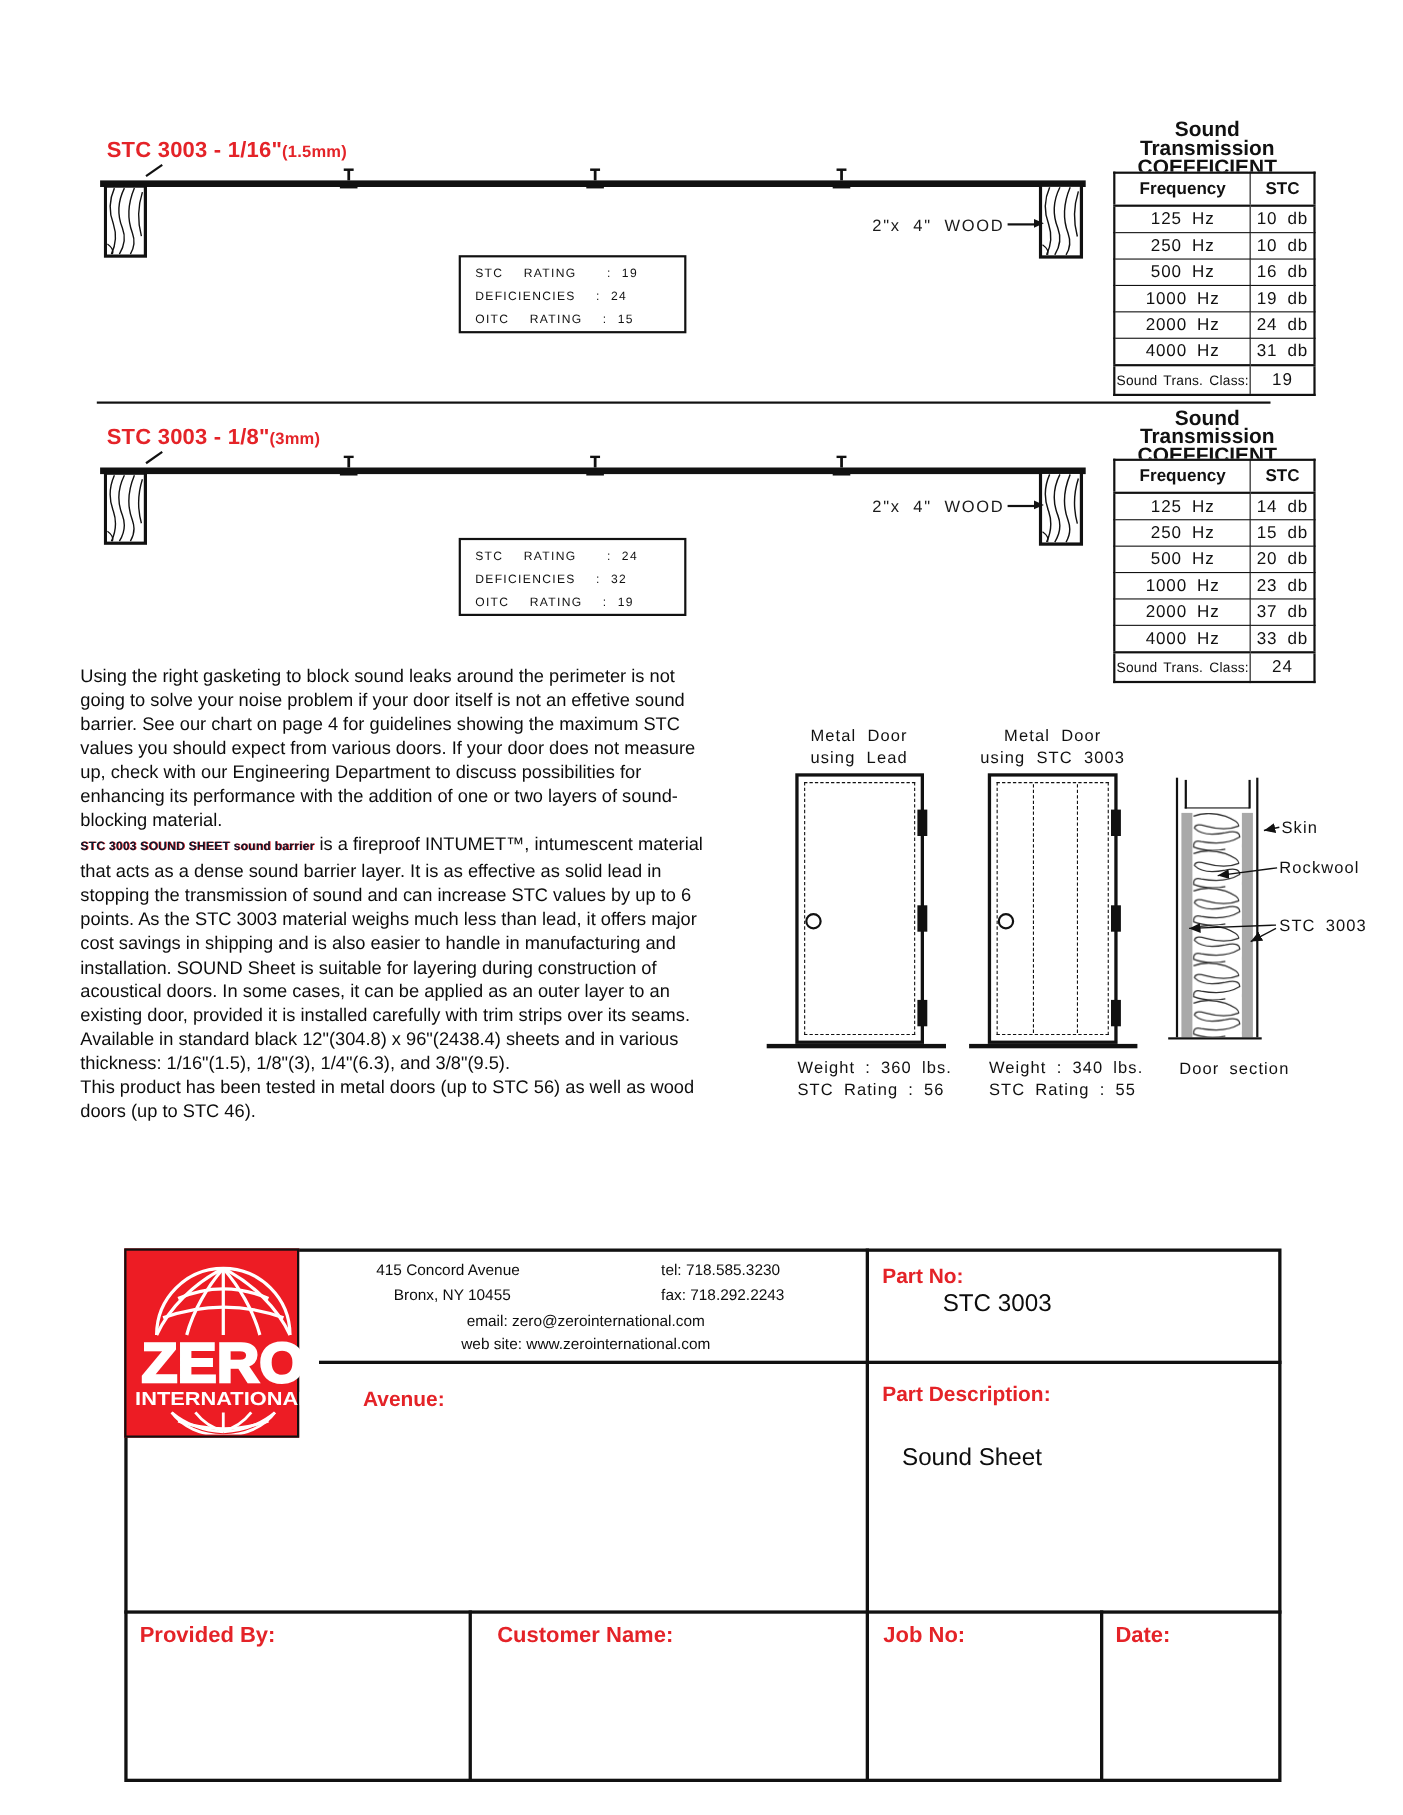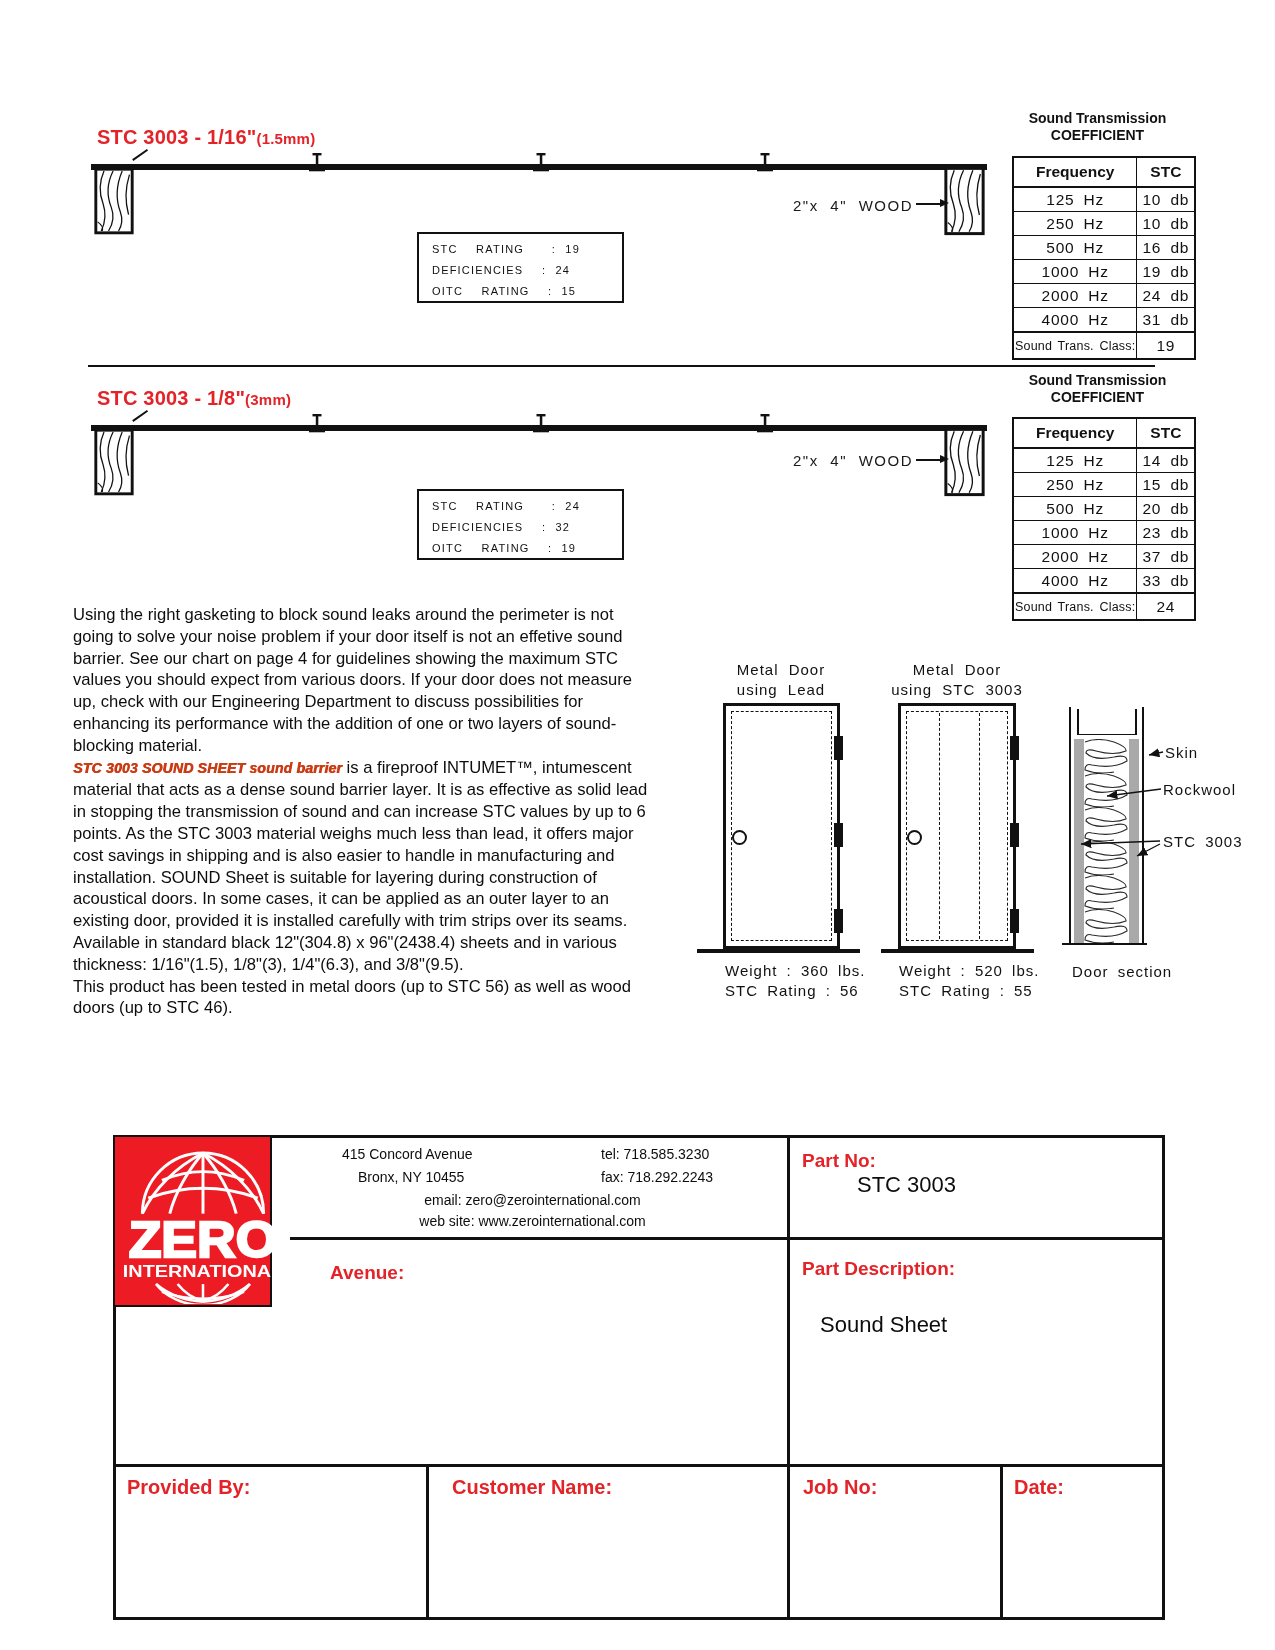--- a/index.html
+++ b/index.html
@@ -12,34 +12,34 @@
   .red-label{color:#e42328;font-weight:bold;font-size:19px;white-space:nowrap;}
   
   .sheet-line{height:5.5px;background:#111;}
   .hline{background:#111;}
   .vline{background:#111;}
   
   .tech{font-size:15px;letter-spacing:1.5px;word-spacing:6px;color:#1a1a1a;white-space:nowrap;}
   .rating-box{border:2px solid #111;padding:5px 0 0 13px;background:#fff;}
   .rating-box div{font-size:11px;letter-spacing:1.2px;word-spacing:5px;line-height:21px;white-space:pre;}
   
-  .tbl-title{width:171px;text-align:center;font-weight:bold;font-size:14px;line-height:17px;}
+  .tbl-title{width:171px;text-align:center;font-weight:bold;font-size:19px;line-height:17px;}
   table.coeff{border-collapse:collapse;border:2.6px solid #111;background:#fff;}
   table.coeff th,table.coeff td{border:1.5px solid #111;text-align:center;white-space:nowrap;}
   table.coeff th{font-size:15.5px;font-weight:bold;height:26px;}
   table.coeff td{font-size:15.5px;letter-spacing:.8px;word-spacing:4px;height:21px;}
   table.coeff .c1{width:116px;}
   table.coeff .c2{width:55px;}
   table.coeff thead th{border-bottom:2px solid #111;}
   table.coeff tfoot td{border-top:2.4px solid #111;height:23px;}
   table.coeff tfoot .fl{font-size:12.5px;letter-spacing:.2px;word-spacing:2px;}
   
   .bodycopy{width:585px;font-size:16.6px;line-height:21.8px;color:#0d0d0d;}
   .bodycopy p{margin:0;}
-  .red-lead{color:#c2410c;font-weight:bold;font-style:italic;font-size:14px;
+  .red-lead{color:#0f172a;font-weight:bold;font-size:11px;
             text-shadow:.7px 0 0 #e42328;letter-spacing:.2px;}
   
   .leader{position:absolute;height:1.6px;background:#111;}
   .tri-r{position:absolute;width:0;height:0;border-left:9px solid #111;
          border-top:4.5px solid transparent;border-bottom:4.5px solid transparent;}
   
   .door{position:absolute;border:3.5px solid #111;background:#fff;box-sizing:border-box;}
   .door-inner{position:absolute;left:5px;right:5px;top:5px;bottom:5px;border:1.6px dashed #111;}
   .knob{position:absolute;width:11px;height:11px;border:2.6px solid #111;border-radius:50%;background:#fff;}
   .hinge{position:absolute;right:-6px;width:9px;height:24px;background:#111;}
@@ -271,21 +271,21 @@
       <div class="door-inner"></div>
       <div class="seam" style="left:38px;"></div>
       <div class="seam" style="left:78px;"></div>
       <div class="knob" style="left:6px;top:124px;"></div>
       <div class="hinge" style="top:30px;"></div>
       <div class="hinge" style="top:117px;"></div>
       <div class="hinge" style="top:203px;"></div>
     </div>
     <div class="floor" style="left:231px;top:329px;width:153px;"></div>
     <div class="wcap" style="left:249px;top:341px;">
-      <div>Weight : 520 lbs.</div>
+      <div>Weight : 340 lbs.</div>
       <div>STC Rating : 55</div>
     </div>
 
     <div class="abs vline" style="left:419px;top:87px;width:2px;height:236px;"></div>
     <div class="abs vline" style="left:492px;top:87px;width:2px;height:236px;"></div>
     <div class="abs vline" style="left:427px;top:89px;width:1.5px;height:26px;"></div>
     <div class="abs vline" style="left:485px;top:89px;width:1.5px;height:26px;"></div>
     <div class="abs hline" style="left:427px;top:113.5px;width:59px;height:1.5px;"></div>
     <div class="grayfill" style="left:424px;top:119px;width:10px;height:204px;"></div>
     <div class="grayfill" style="left:479px;top:119px;width:10px;height:204px;"></div>

